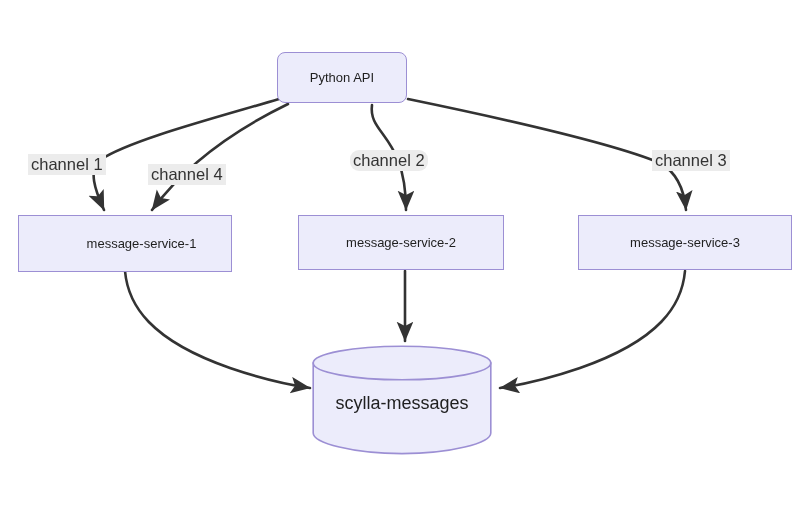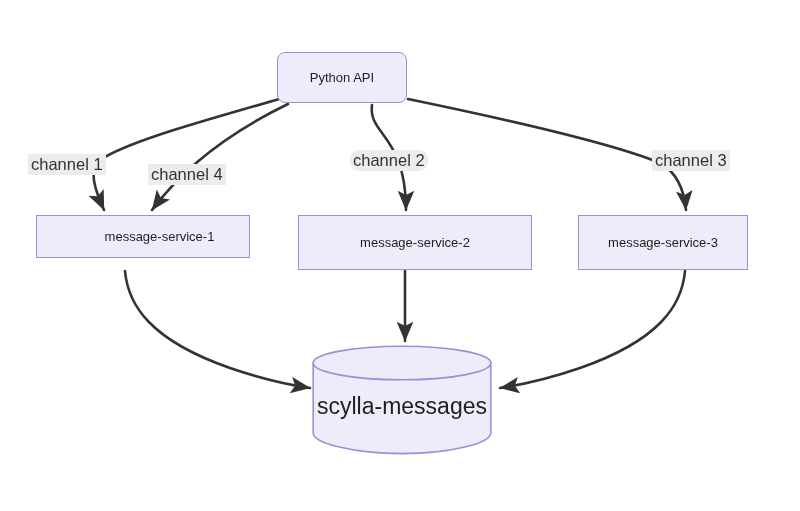--- a/index.html
+++ b/index.html
@@ -57,21 +57,21 @@
     position: absolute;
     left: 0;
     top: 0;
   }
   .db-text {
     position: absolute;
     left: 0;
     width: 100%;
     text-align: center;
     color: #1f1f1f;
-    font-size: 23px;
+    font-size: 18px;
     white-space: nowrap;
     z-index: 4;
   }
   
   .edge-label {
     position: absolute;
     background: #ececec;
     color: #333333;
     font-size: 16.5px;
     line-height: 1.15;
@@ -107,29 +107,29 @@
       <path d="M 405,271 L 405,341"></path>
 
       <path d="M 685,271 C 682,305 660,340 580,368 C 545,380 520,385 500,388"></path>
     </g>
   </svg>
 
   <div class="node node-rounded" style="left:277px; top:52px; width:130px; height:51px;">
     <span class="node-label">Python API</span>
   </div>
 
-  <div class="node" style="left:36px; top:215px; width:214px; height:43px;padding-left:33px;">
+  <div class="node" style="left:18px; top:215px; width:214px; height:57px;padding-left:33px;">
     <span class="node-label">message-service-1</span>
   </div>
 
-  <div class="node" style="left:298px; top:215px; width:234px; height:55px;justify-content:center;">
+  <div class="node" style="left:298px; top:215px; width:206px; height:55px;justify-content:center;">
     <span class="node-label">message-service-2</span>
   </div>
 
-  <div class="node" style="left:578px; top:215px; width:170px; height:55px;">
+  <div class="node" style="left:578px; top:215px; width:214px; height:55px;">
     <span class="node-label">message-service-3</span>
   </div>
 
   <div class="db-node" style="left:312px; top:345px; width:180px; height:110px;">
     <svg class="db-shape" width="180" height="110" viewBox="0 0 180 110">
 
       <path d="M 1.2,18 L 1.2,88 C 1.2,98 41,108.6 90,108.6 C 139,108.6 178.8,98 178.8,88 L 178.8,18 Z" fill="#ececfb" stroke="#9c8fd4" stroke-width="1.6"></path>
 
       <ellipse cx="90" cy="18" rx="88.8" ry="16.8" fill="#ececfb" stroke="#9c8fd4" stroke-width="1.6"></ellipse>
     </svg>

